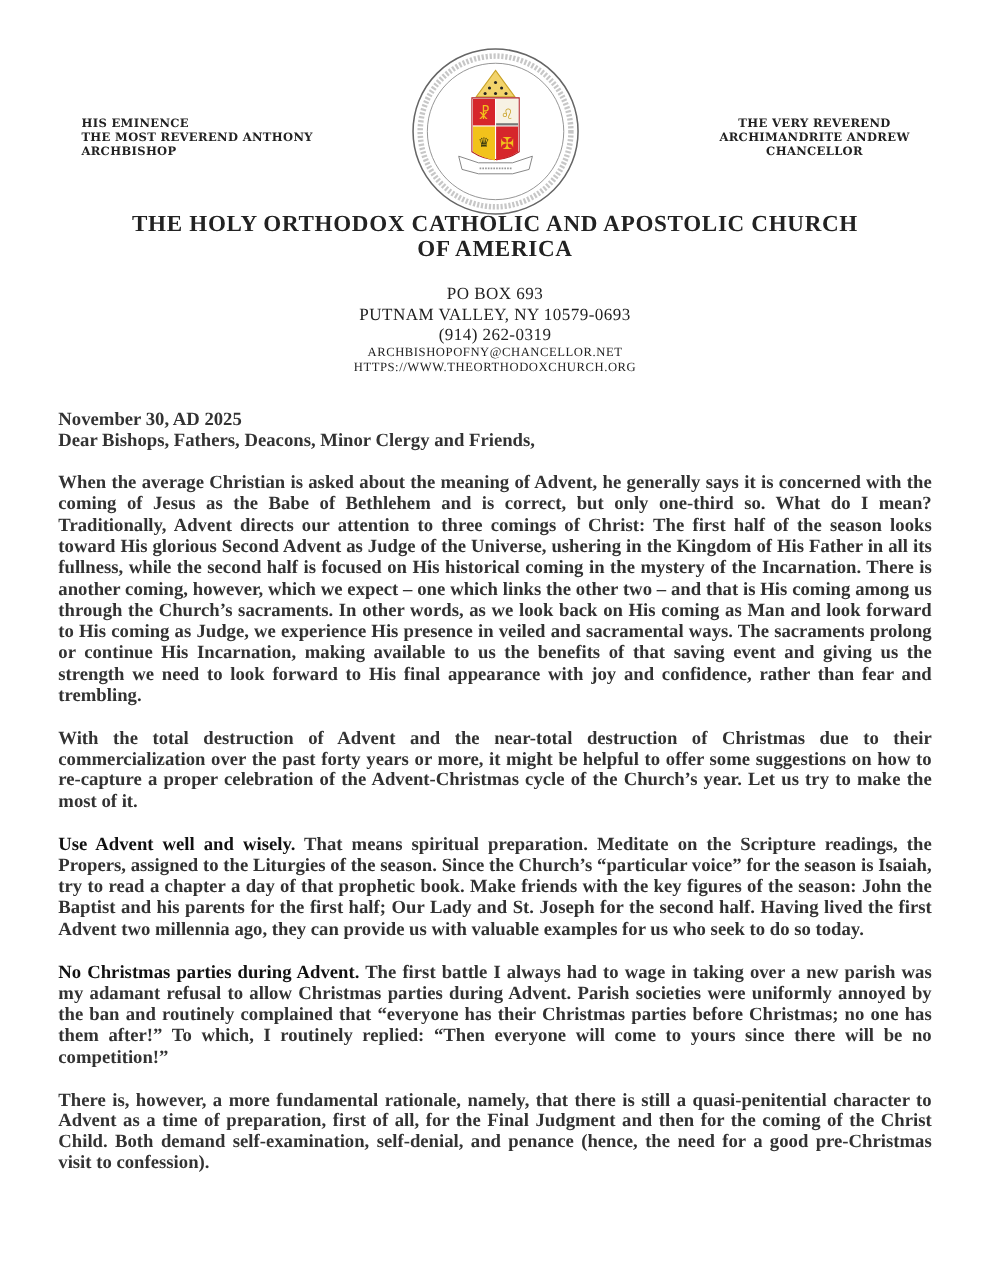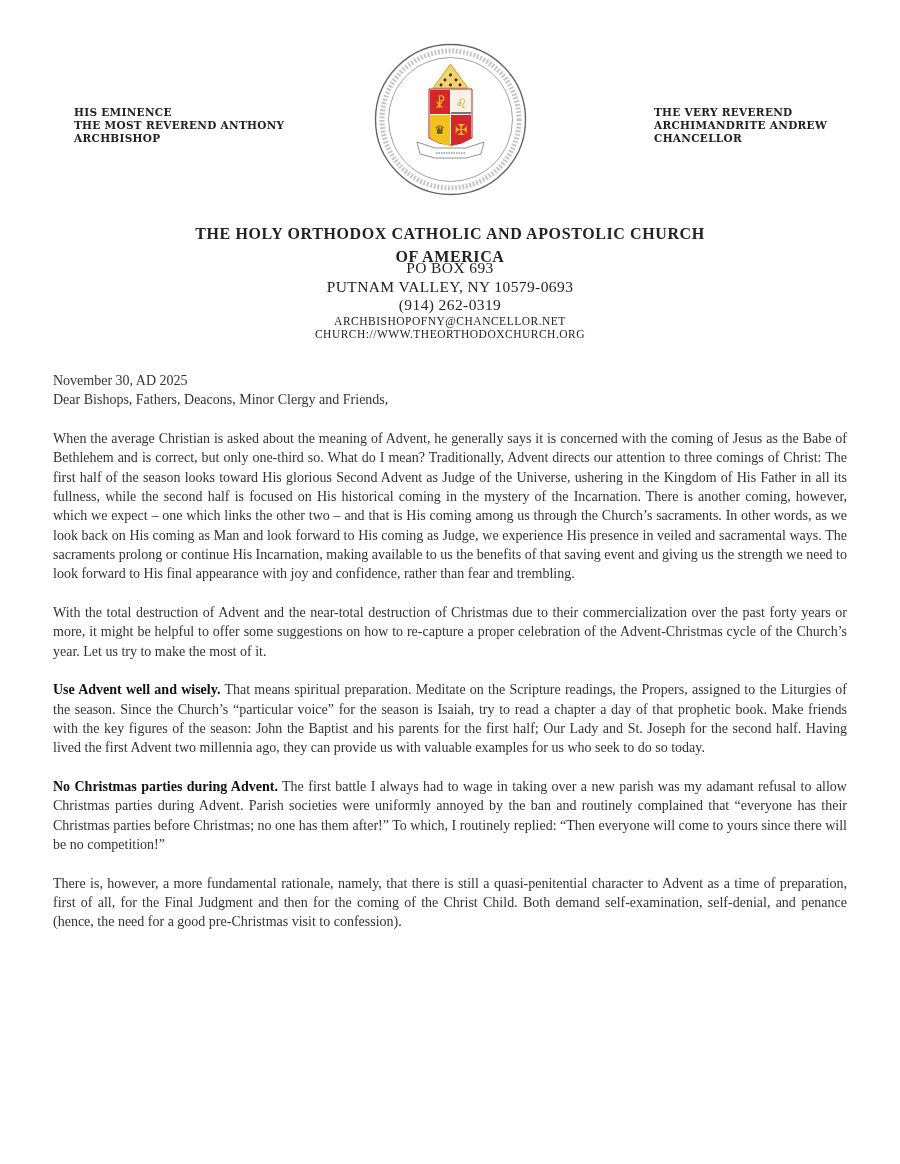--- a/index.html
+++ b/index.html
@@ -5,37 +5,37 @@
   html, body { margin: 0; padding: 0; background: #ffffff; }
   body { width: 900px; height: 1164px; position: relative; overflow: hidden; color: #222; }
   .page { position: absolute; left: 0; top: 0; width: 900px; height: 1164px; }
 
   .hdr-left, .hdr-right {
     position: absolute; top: 106px;
     font-family: "DejaVu Serif", serif; font-weight: bold;
     font-size: 10.5px; line-height: 13px; letter-spacing: 0.3px; color: #222;
   }
   .hdr-left { left: 74px; text-align: left; }
-  .hdr-right { right: 73px; text-align: left; }
+  .hdr-right { right: 73px; text-align: center; }
   .hdr-left div, .hdr-right div { white-space: nowrap; }
 
   .seal { position: absolute; left: 373px; top: 42px; width: 155px; height: 155px; }
 
   .org {
     position: absolute; left: 0; width: 900px; text-align: center;
     font-family: "Liberation Serif", serif; color: #222;
   }
-  .org-name { top: 222px; font-size: 16px; line-height: 23px; font-weight: bold; letter-spacing: 0.6px; }
+  .org-name { top: 192px; font-size: 21px; line-height: 23px; font-weight: bold; letter-spacing: 0.6px; }
   .org-name div { white-space: nowrap; }
   .addr { top: 259px; font-size: 15.5px; line-height: 18.5px; letter-spacing: 0.4px; }
   .addr .small { font-size: 11.5px; line-height: 13px; letter-spacing: 0.5px; }
 
   .body-text {
     position: absolute; left: 53px; width: 794px; top: 371px;
-    font-family: "Liberation Serif", serif; font-size: 14px; line-height: 19.3px; color: #333;
+    font-family: "Liberation Serif", serif; font-size: 17px; line-height: 19.3px; color: #333; font-weight: bold;
   }
   .body-text p { margin: 0 0 19.5px 0; text-align: justify; }
   .body-text .tight { margin-bottom: 0; }
   .body-text b { color: #111; margin-top: 42px; }
 </style>
 </head>
 <body>
 
 <div class="page">
 
@@ -81,21 +81,21 @@
   <div class="org org-name">
     <div>THE HOLY ORTHODOX CATHOLIC AND APOSTOLIC CHURCH</div>
     <div>OF AMERICA</div>
   </div>
 
   <div class="org addr">
     <div>PO BOX 693</div>
     <div>PUTNAM VALLEY, NY 10579-0693</div>
     <div>(914) 262-0319</div>
     <div class="small">ARCHBISHOPOFNY@CHANCELLOR.NET</div>
-    <div class="small">CHURCH://WWW.THEORTHODOXCHURCH.ORG</div>
+    <div class="small">HTTPS://WWW.THEORTHODOXCHURCH.ORG</div>
   </div>
 
   <div class="body-text">
     <p class="tight">November 30, AD 2025</p>
     <p>Dear Bishops, Fathers, Deacons, Minor Clergy and Friends,</p>
 
     <p><span>When the average Christian is asked about the meaning of Advent, he generally says it is concerned with the coming of Jesus as the Babe of Bethlehem and is correct, but only one-third so. What do I mean? Traditionally, Advent directs our attention to three comings of Christ: The first half of the season looks toward His glorious Second Advent as Judge of the Universe, ushering in the Kingdom of His Father in all its fullness, while the second half is focused on His historical coming in the mystery of the Incarnation. There is another coming, however, which we expect – one which links the other two – and that is His coming among us through the Church’s sacraments. In other words, as we look back on His coming as Man and look forward to His coming as Judge, we experience His presence in veiled and sacramental ways. The sacraments prolong or continue His Incarnation, making available to us the benefits of that saving event and giving us the strength we need to look forward to His final appearance with joy and confidence, rather than fear and trembling.</span></p>
     <p><span>With the total destruction of Advent and the near-total destruction of Christmas due to their commercialization over the past forty years or more, it might be helpful to offer some suggestions on how to re-capture a proper celebration of the Advent-Christmas cycle of the Church’s year. Let us try to make the most of it.</span></p>
     <p><b>Use Advent well and wisely.</b><span> That means spiritual preparation. Meditate on the Scripture readings, the Propers, assigned to the Liturgies of the season. Since the Church’s “particular voice” for the season is Isaiah, try to read a chapter a day of that prophetic book. Make friends with the key figures of the season: John the Baptist and his parents for the first half; Our Lady and St. Joseph for the second half. Having lived the first Advent two millennia ago, they can provide us with valuable examples for us who seek to do so today.</span></p>
     <p><b>No Christmas parties during Advent.</b><span> The first battle I always had to wage in taking over a new parish was my adamant refusal to allow Christmas parties during Advent. Parish societies were uniformly annoyed by the ban and routinely complained that “everyone has their Christmas parties before Christmas; no one has them after!” To which, I routinely replied: “Then everyone will come to yours since there will be no competition!”</span></p>

